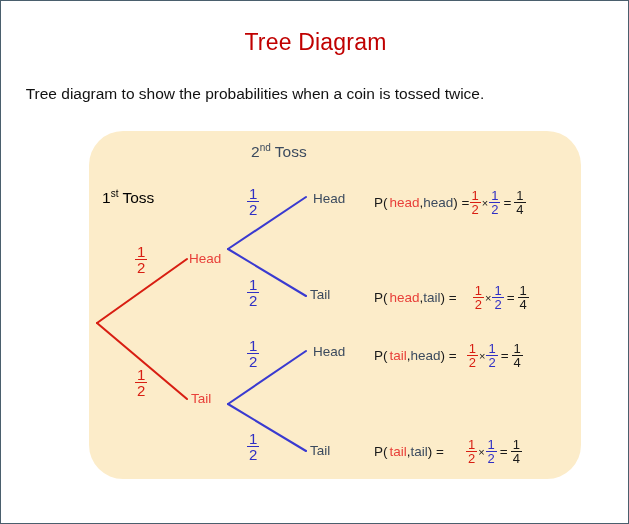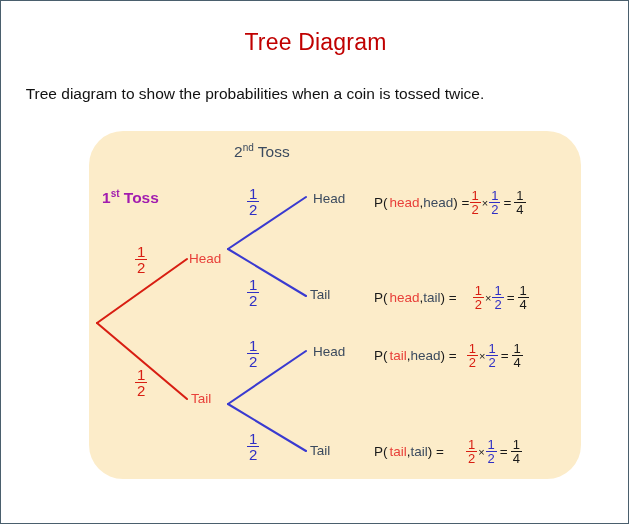--- a/index.html
+++ b/index.html
@@ -27,21 +27,21 @@
     font-size:15.5px;color:#111111;
   }
   #panel{
     position:absolute;left:88px;top:130px;
     width:492px;height:348px;
     background:#fcecc9;
     border-radius:34px;
   }
   #tree-svg{position:absolute;left:0;top:0;width:629px;height:524px;pointer-events:none;}
   .lbl{position:absolute;white-space:nowrap;line-height:1;}
-  .toss1{font-size:15.5px;color:#a21caf;font-weight:bold;}
+  .toss1{font-size:15.5px;color:#000000;font-weight:normal;}
   .toss2{font-size:15.5px;color:#3b4a5e;}
   .sup{font-size:10px;vertical-align:super;}
   .node-red{font-size:13.5px;color:#e8403a;}
   .node-blue{font-size:13.5px;color:#3b4a5e;}
   
   .frac{display:inline-block;text-align:center;vertical-align:middle;line-height:1;}
   .frac .num{display:block;padding:0 2px;}
   .frac .den{display:block;padding:0 2px;border-top:1.4px solid currentColor;}
   .fr-big{font-size:15px;}
   .fr-small{font-size:13px;}
@@ -75,21 +75,21 @@
 
     <line x1="96" y1="322" x2="186" y2="398" stroke="#d81e12" stroke-width="2.1" stroke-linecap="round"></line>
 
     <line x1="227" y1="248" x2="305" y2="196" stroke="#3a3ad0" stroke-width="2.1" stroke-linecap="round"></line>
     <line x1="227" y1="248" x2="305" y2="295" stroke="#3a3ad0" stroke-width="2.1" stroke-linecap="round"></line>
 
     <line x1="227" y1="403" x2="305" y2="350" stroke="#3a3ad0" stroke-width="2.1" stroke-linecap="round"></line>
     <line x1="227" y1="403" x2="305" y2="450" stroke="#3a3ad0" stroke-width="2.1" stroke-linecap="round"></line>
   </svg>
 
-  <div class="lbl toss2" style="left:233px;top:142px;">
+  <div class="lbl toss2" style="left:250px;top:142px;">
     <span>2</span><span class="sup">nd</span><span> Toss</span>
   </div>
 
   <div class="lbl toss1" style="left:101px;top:188px;">
     <span>1</span><span class="sup">st</span><span> Toss</span>
   </div>
 
   <div class="branch-frac frac fr-big c-red" style="left:134px;top:243px;">
     <span class="num">1</span>
     <span class="den">2</span>

